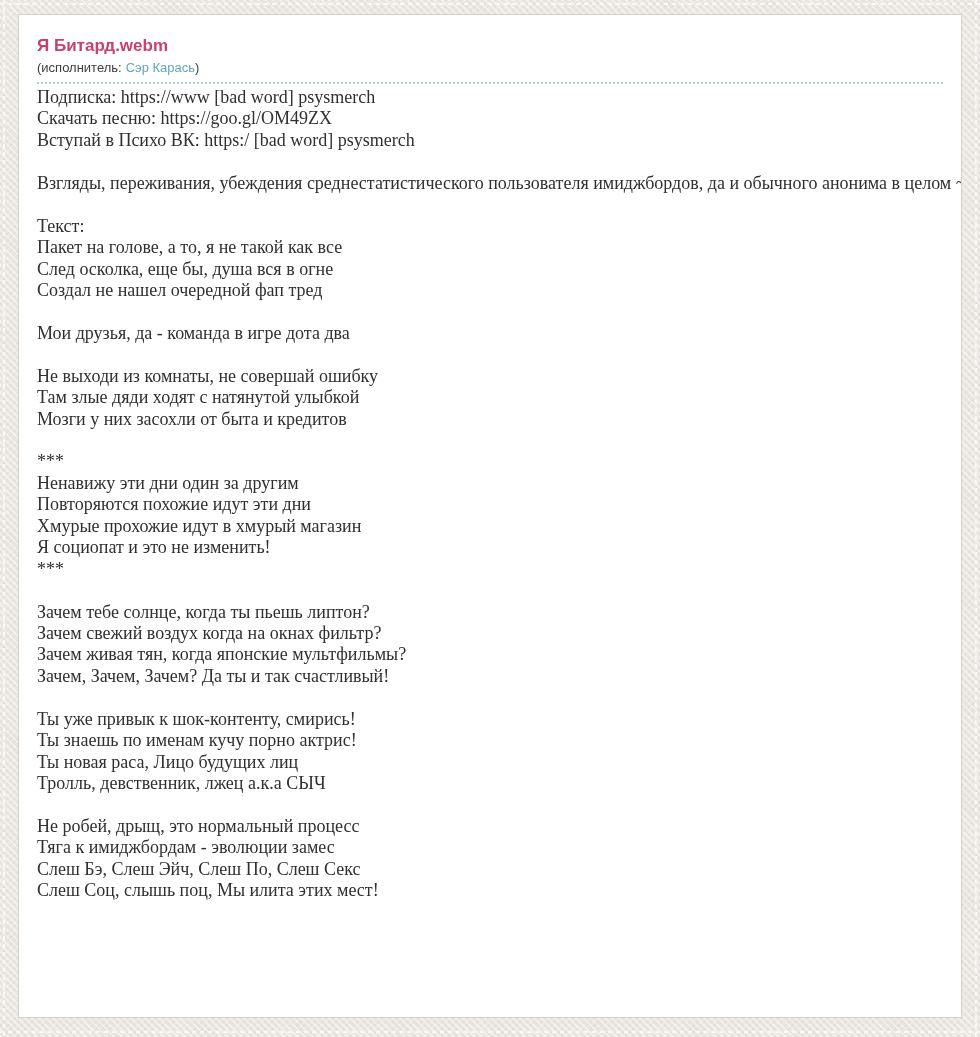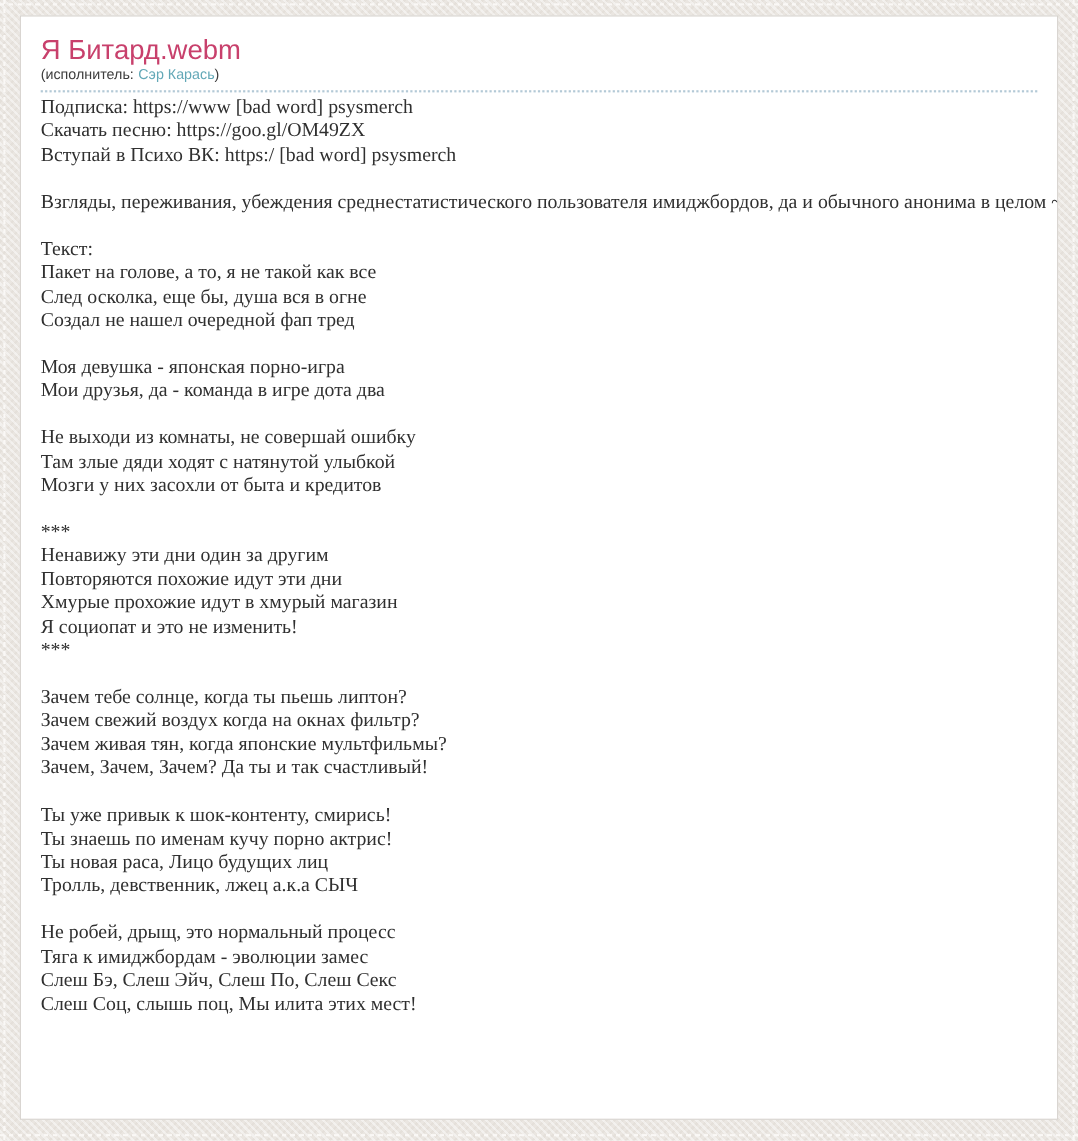--- a/index.html
+++ b/index.html
@@ -41,22 +41,22 @@
     background:var(--card-background);
     border:1px solid var(--card-border);
     padding:20px 18px 0 18px;
     overflow:hidden;
   }
   .header{
     padding-bottom:6px;
     border-bottom:2px dotted var(--separator-dots);
   }
   .title{
-    font-size:25px;
-    font-weight:400;
+    font-size:17px;
+    font-weight:700;
     line-height:22px;
     color:var(--title-color);
   }
   .artist-line{
     margin-top:2px;
     font-size:13px;
     line-height:17px;
     color:#3d3d3d;
   }
   .artist-link{
@@ -94,21 +94,20 @@
       <div class="line">Скачать песню: https://goo.gl/OM49ZX</div>
       <div class="line">Вступай в Психо ВК: https:/ [bad word] psysmerch</div>
       <div class="line">&nbsp;</div>
       <div class="line">Взгляды, переживания, убеждения среднестатистического пользователя имиджбордов, да и обычного анонима в целом ~</div>
       <div class="line">&nbsp;</div>
       <div class="line">Текст:</div>
       <div class="line">Пакет на голове, а то, я не такой как все</div>
       <div class="line">След осколка, еще бы, душа вся в огне</div>
       <div class="line">Создал не нашел очередной фап тред</div>
       <div class="line">&nbsp;</div>
-      <div class="line">Моя девушка - японская порно-игра</div>
       <div class="line">Мои друзья, да - команда в игре дота два</div>
       <div class="line">&nbsp;</div>
       <div class="line">Не выходи из комнаты, не совершай ошибку</div>
       <div class="line">Там злые дяди ходят с натянутой улыбкой</div>
       <div class="line">Мозги у них засохли от быта и кредитов</div>
       <div class="line">&nbsp;</div>
       <div class="line">***</div>
       <div class="line">Ненавижу эти дни один за другим</div>
       <div class="line">Повторяются похожие идут эти дни</div>
       <div class="line">Хмурые прохожие идут в хмурый магазин</div>

